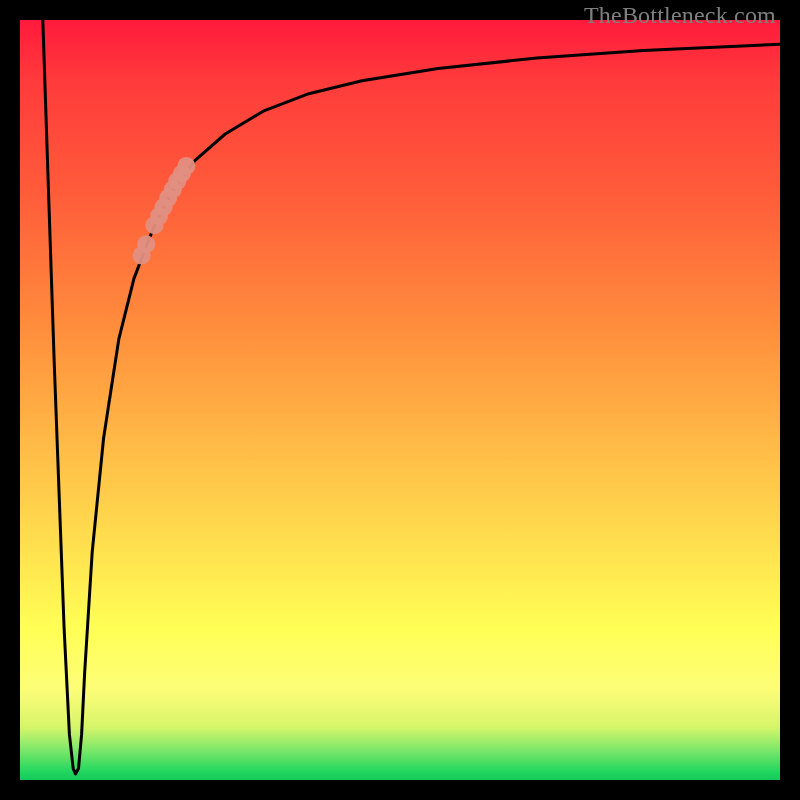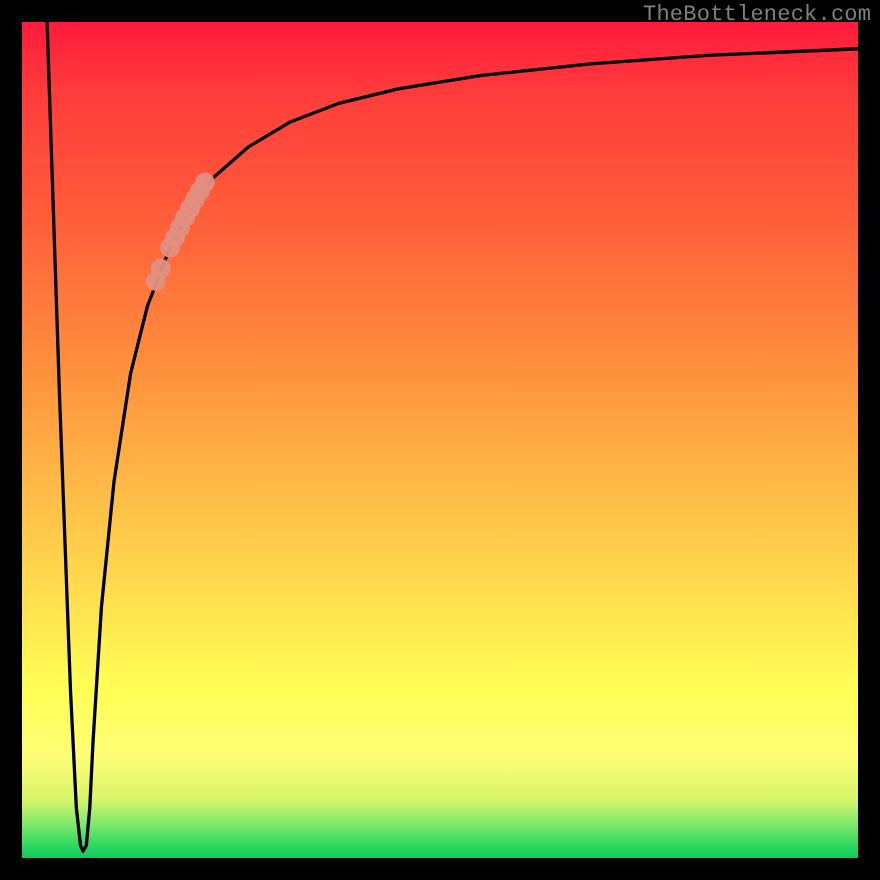--- a/index.html
+++ b/index.html
@@ -44,25 +44,25 @@
       #16c95b 100%
     );
   }
   .curve-svg {
     position: absolute;
     inset: 0;
   }
   .watermark {
     position: absolute;
     top: 2px;
-    right: 8px;
+    right: 24px;
     color: #808080;
-    font-size: 20px;
+    font-size: 24px;
     font-weight: 500;
-    font-family: Liberation Mono, monospace;
+    font-family: Liberation Serif, serif;
     letter-spacing: 0.2px;
     user-select: none;
   }
 </style>
 </head>
 <body>
 
 <div class="frame">
 
   <div class="plot-area">

